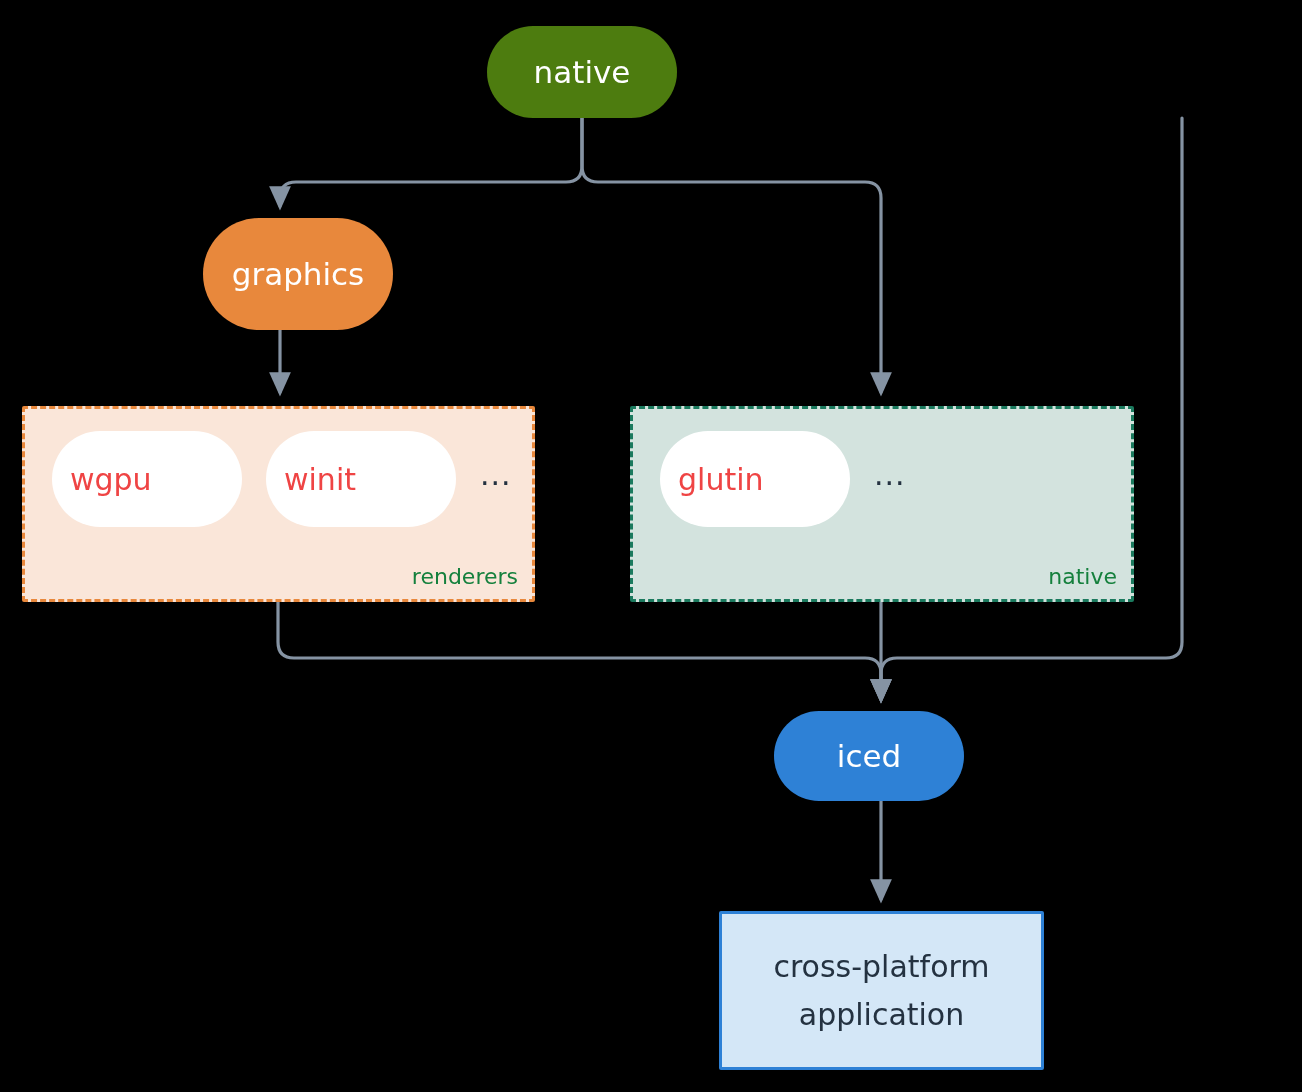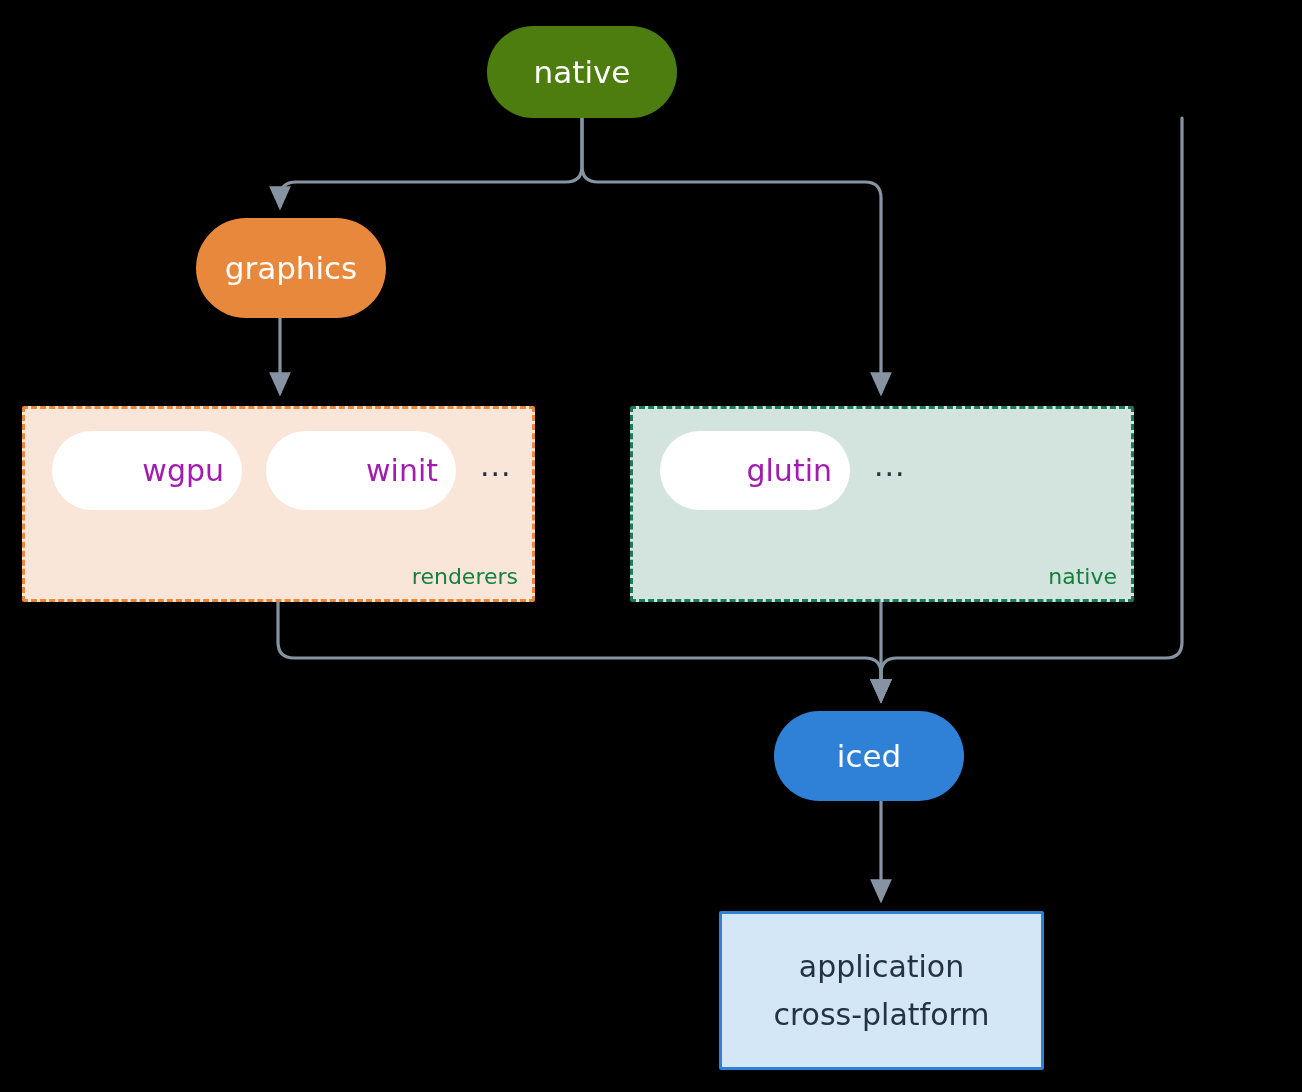--- a/index.html
+++ b/index.html
@@ -51,24 +51,24 @@
     font-size: 31px;
     height: 92px;
   }
   .node-native { left: 487px; top: 26px; width: 190px; }
   .node-web    { left: 1087px; top: 26px; width: 191px; }
 
   .node-graphics {
     background: #e8883c;
     color: #ffffff;
     font-size: 31px;
-    left: 196px;
+    left: 203px;
     top: 218px;
     width: 190px;
-    height: 100px;
+    height: 112px;
   }
 
   .node-iced {
     background: #2e81d6;
     color: #ffffff;
     font-size: 31px;
     left: 774px;
     top: 711px;
     width: 190px;
     height: 90px;
@@ -123,26 +123,26 @@
     top: 22px;
     right: 0;
     display: flex;
     align-items: center;
     gap: 24px;
     padding-left: 27px;
   }
   .chip {
     background: #ffffff;
     border-radius: 999px;
-    height: 79px;
+    height: 96px;
     min-width: 190px;
     display: flex;
     align-items: center;
-    justify-content: flex-end;
-    color: #a21caf;
+    justify-content: flex-start;
+    color: #ef4444;
     font-size: 30px;
     box-sizing: border-box;
     padding: 0 18px;
   }
   .ellipsis {
     color: #243241;
     font-size: 30px;
     letter-spacing: 1px;
     padding-bottom: 10px;
   }
@@ -207,17 +207,17 @@
       <div class="ellipsis">...</div>
     </div>
     <div class="group-label">native</div>
   </div>
 
   <div class="node pill node-iced">
     <span>iced</span>
   </div>
 
   <div class="node node-app">
+    <span>cross-platform</span>
     <span>application</span>
-    <span>cross-platform</span>
   </div>
 
 </div>
 
 </body></html>

